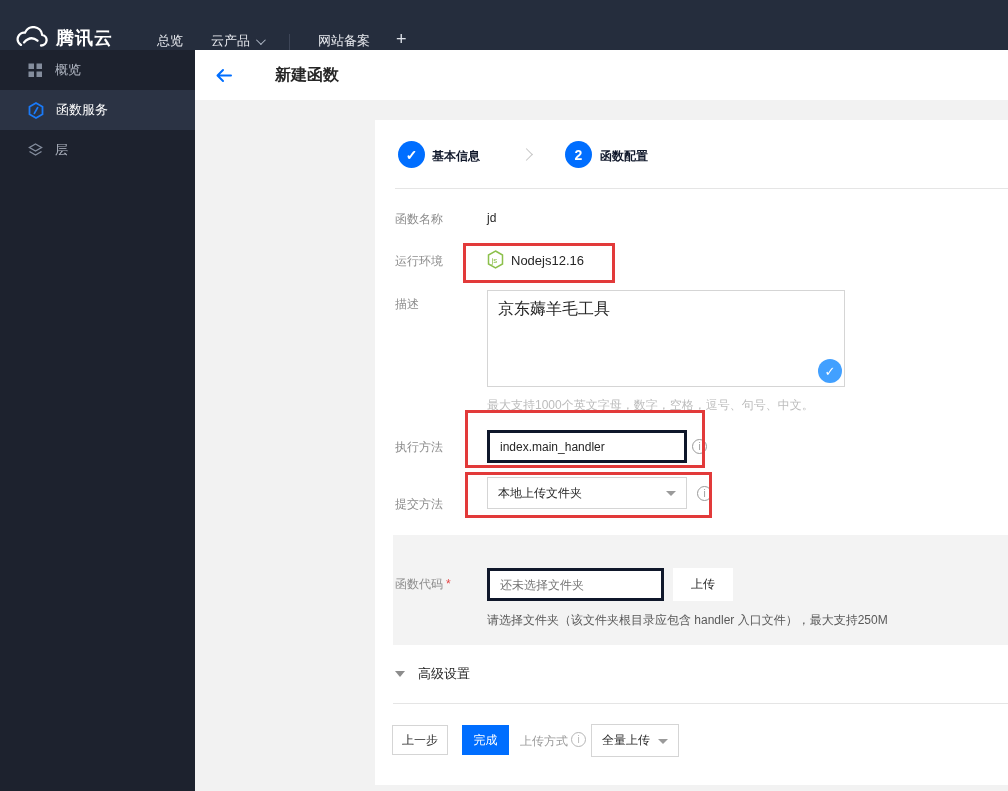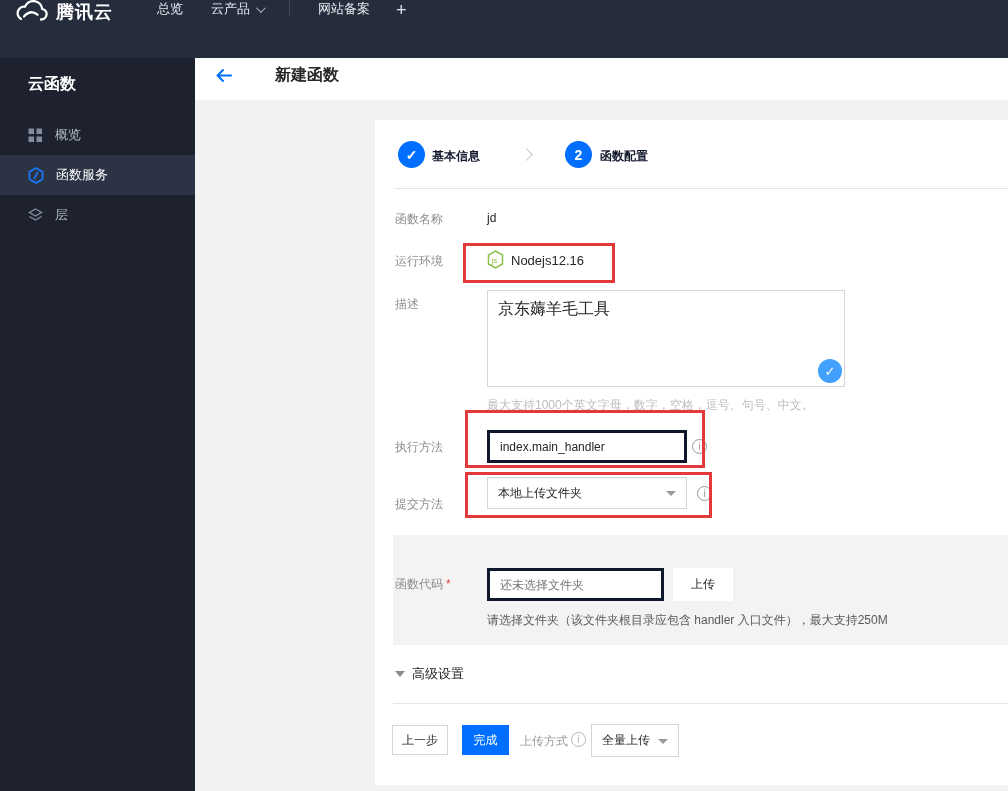--- a/index.html
+++ b/index.html
@@ -1,21 +1,21 @@
 <!DOCTYPE html>
 <html><head>
 <meta charset="utf-8">
 <style>
   * { margin:0; padding:0; box-sizing:border-box; }
   html,body { width:1008px; height:791px; }
   body { font-family:"Liberation Sans", sans-serif; background:#fff; overflow:hidden; }
   #app { position:relative; width:1008px; height:791px; background:#fff; }
 
   
-  .navbar { position:absolute; left:0; top:0; width:1008px; height:58px; background:#252d3d; display:flex; align-items:flex-start; z-index:30; }
+  .navbar { position:absolute; left:0; top:0; width:1008px; height:50px; background:#252d3d; display:flex; align-items:flex-end; z-index:30; }
   .brand { display:flex; align-items:center; gap:8px; padding:0 14px 0 14px; cursor:pointer; }
   .brand-name { color:#fff; font-size:18px; font-weight:bold; letter-spacing:1px; }
   .nav-item { color:#e8eaef; font-size:13px; margin-left:28px; cursor:pointer; display:flex; align-items:center; gap:6px; }
   .nav-caret { width:7px; height:7px; border-right:1.5px solid #aeb6c4; border-bottom:1.5px solid #aeb6c4; transform:rotate(45deg) translateY(-2px); }
   .nav-divider { width:1px; height:16px; background:#3d4557; margin-left:26px; }
   .nav-plus { color:#dfe3ea; font-size:18px; margin-left:26px; cursor:pointer; }
 
   
   .sidebar { position:absolute; left:0; top:50px; width:195px; height:741px; background:#1d222e; z-index:25; }
   .sidebar-title { color:#fff; font-size:16px; font-weight:bold; padding:24px 0 20px 28px; }
@@ -49,21 +49,21 @@
   .select-caret { position:absolute; right:10px; top:50%; margin-top:-2px; width:0; height:0; border-left:5px solid transparent; border-right:5px solid transparent; border-top:5px solid #9a9a9a; }
   .red-box { position:absolute; border:3px solid #e23a3a; z-index:10; pointer-events:none; }
 
   
   .code-band { position:absolute; left:18px; top:415px; width:615px; height:110px; background:#f3f3f3; }
   .required { color:#e54545; margin-left:3px; }
   .upload-btn { position:absolute; background:#fff; border:none; font-size:12px; color:#262626; cursor:pointer; font-family:"Liberation Sans", sans-serif; }
   .code-hint { position:absolute; font-size:12px; color:#595959; }
 
   
-  .advanced { position:absolute; left:20px; top:545px; display:flex; align-items:center; gap:7px; cursor:pointer; font-size:13px; color:#262626; }
+  .advanced { position:absolute; left:20px; top:545px; display:flex; align-items:center; gap:13px; cursor:pointer; font-size:13px; color:#262626; }
   .adv-caret { width:0; height:0; border-left:5px solid transparent; border-right:5px solid transparent; border-top:6px solid #8c8c8c; }
 
   
   .btn { position:absolute; height:30px; font-size:12px; cursor:pointer; font-family:"Liberation Sans", sans-serif; display:flex; align-items:center; justify-content:center; }
   .btn-default { background:#fff; border:1px solid #d5d5d5; color:#262626; }
   .btn-primary { background:#006eff; border:1px solid #006eff; color:#fff; }
   .mode-label { position:absolute; font-size:12px; color:#9a9a9a; }
 </style>
 </head>
 <body>
@@ -88,21 +88,20 @@
       <span class="nav-caret"></span>
     </div>
     <div class="nav-divider"></div>
     <div class="nav-item">
       <span>网站备案</span>
     </div>
     <div class="nav-plus">+</div>
   </div>
 
   <div class="sidebar">
-    <div class="sidebar-title">云函数</div>
 
     <div class="side-item">
       <span style="display:flex;">
         <svg width="15" height="15" viewBox="0 0 15 15">
           <rect x="0.5" y="0.5" width="5.5" height="5.5" fill="#848d9d"></rect>
           <rect x="8.5" y="0.5" width="5.5" height="5.5" fill="#848d9d"></rect>
           <rect x="0.5" y="8.5" width="5.5" height="5.5" fill="#848d9d"></rect>
           <rect x="8.5" y="8.5" width="5.5" height="5.5" fill="#848d9d"></rect>
         </svg>
       </span>

